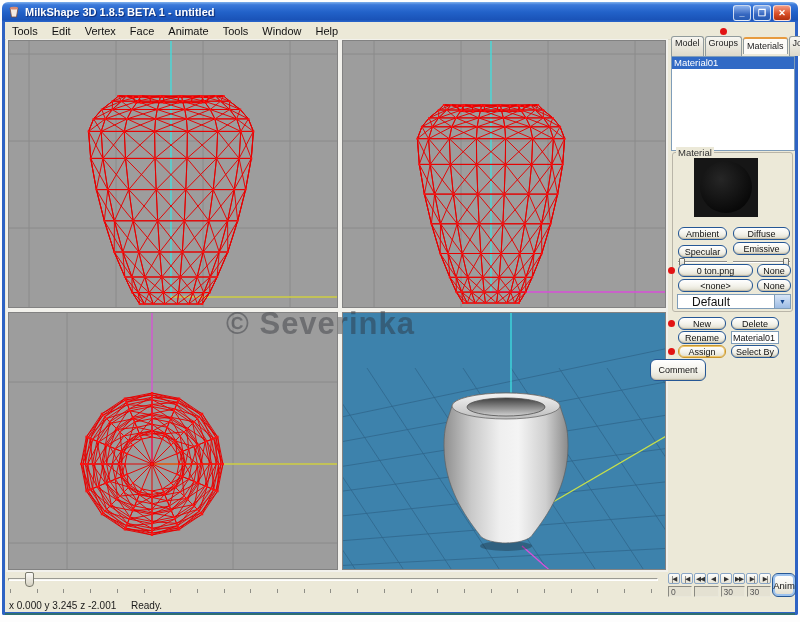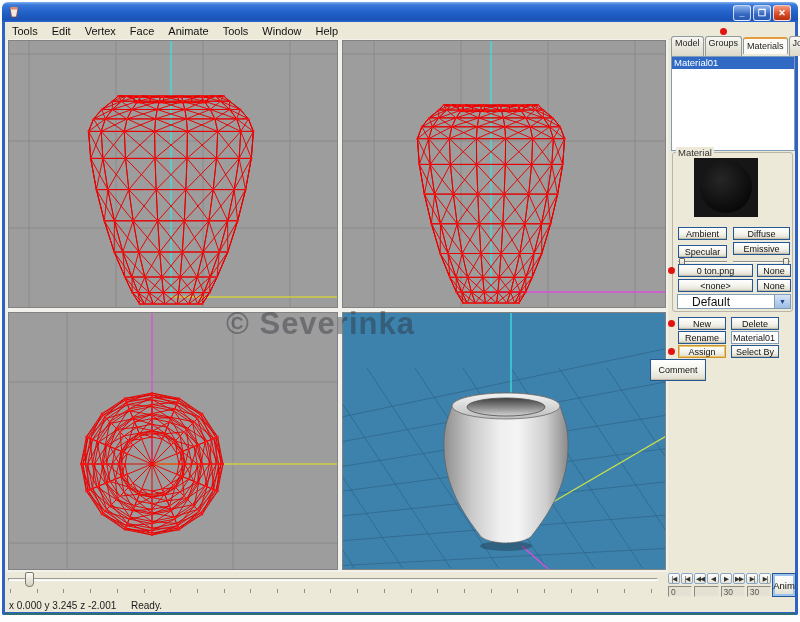--- a/index.html
+++ b/index.html
@@ -40,21 +40,21 @@
     padding-bottom:3px;}
   #tabs{left:671px;top:42px;display:flex;align-items:flex-end;height:14px;}
   #mat-list{left:671px;top:56px;width:122px;height:93px;background:#fff;border:1px solid #7f9db9;}
   #mat-sel{height:12px;background:#316ac5;color:#fff;font-size:9.5px;padding-left:2px;line-height:12px;}
   #groupbox{left:672px;top:152px;width:119px;height:158px;border:1px solid #b9b5a8;border-radius:3px;}
   #group-label{left:676px;top:147px;font-size:9.5px;color:#333;background:#ece9d8;padding:0 2px;}
   #sphere-box{left:694px;top:158px;width:64px;height:59px;background:#161616;}
   #sphere{position:absolute;left:6px;top:3px;width:52px;height:52px;border-radius:50%;
     background:radial-gradient(circle at 40% 35%,#262626 0%,#0a0a0a 70%,#000 100%);}
 
-  .xpbtn{background:linear-gradient(#ffffff,#f3f2ea 55%,#dfdccd);border:1px solid #255795;border-radius:0;
+  .xpbtn{background:linear-gradient(#ffffff,#f3f2ea 55%,#dfdccd);border:1px solid #255795;border-radius:6px;
     font-size:9px;color:#111;display:flex;align-items:center;justify-content:center;
     box-shadow:inset 0 -1px 1px rgba(150,140,110,.45);box-sizing:border-box;white-space:nowrap;}
   .xpbtn.assign{border-color:#c8972f;box-shadow:inset 0 0 0 1px #eec468;}
   .xpbtn.animbtn{box-shadow:inset 0 0 0 2px #9cc2ee;font-size:9.5px;}
 
   .mini-slider{height:8px;}
   .mini-track{position:absolute;left:0;right:0;top:3px;height:0;border-top:1px solid #8d8d8d;border-bottom:1px solid #fff;}
   .mini-thumb{position:absolute;top:0;width:6px;height:8px;background:linear-gradient(#fbfaf6,#d9d5c6);
     border:1px solid #70706a;border-radius:1px;box-sizing:border-box;}
 
@@ -99,20 +99,21 @@
 <body>
 
 <div id="stage">
   <div id="frame" class="abs"></div>
 
   <div id="titlebar" class="abs">
     <svg width="14" height="14" style="margin-left:5px">
       <path d="M3 3 L11 3 L9.5 12 L4.5 12 Z" fill="#f3e9e2" stroke="#7a4a3a" stroke-width="0.8"></path>
       <ellipse cx="7" cy="3.2" rx="4" ry="1.4" fill="#d98a72"></ellipse>
     </svg>
+    <span id="title-text">MilkShape 3D 1.8.5 BETA 1 - untitled</span>
     <div id="win-buttons">
       <div class="winbtn blue">_</div>
       <div class="winbtn blue">❐</div>
       <div class="winbtn red">✕</div>
     </div>
   </div>
 
   <div id="menubar" class="abs">
     <span class="menu-item">Tools</span>
     <span class="menu-item">Edit</span>

